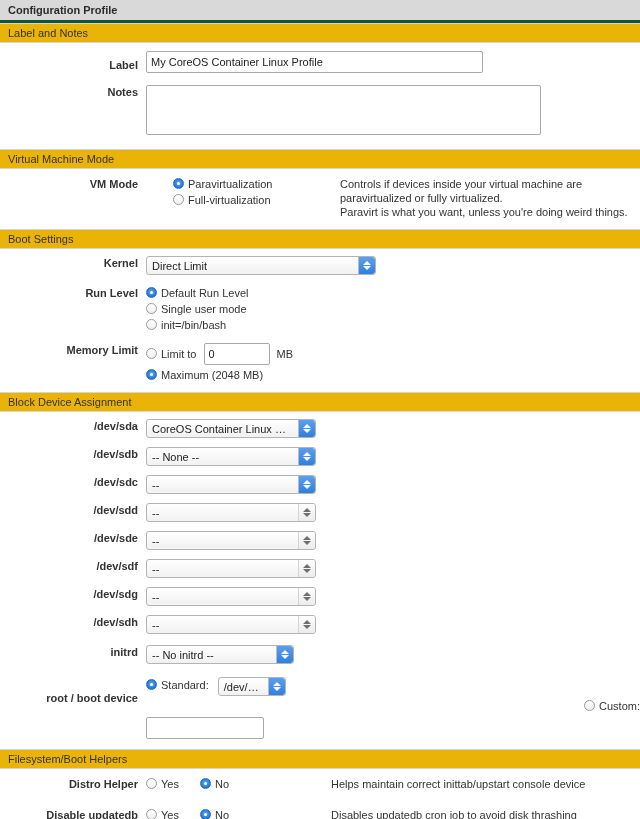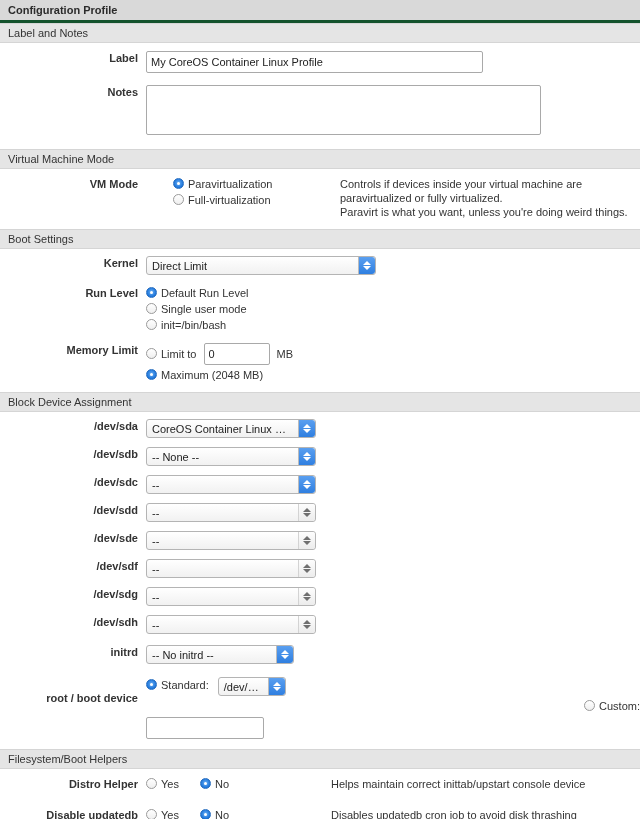--- a/index.html
+++ b/index.html
@@ -24,21 +24,21 @@
   
   .titlebar {
     background: #d9d9d9;
     border-bottom: 3px solid #14532d;
     font-weight: bold;
     font-size: 11px;
     padding: 4px 8px 4px 8px;
     color: #2b2b2b;
   }
   .section-head {
-    background: #e5e5e5;
+    background: #eab308;
     border-top: 1px solid #d5d5d5;
     border-bottom: 1px solid #d5d5d5;
     font-size: 11px;
     padding: 3px 8px 3px 8px;
     color: #333;
   }
   
   .row {
     display: flex;
     align-items: flex-start;
@@ -185,21 +185,21 @@
 </style>
 </head>
 <body>
 
 <div class="page">
 
   <div class="titlebar">Configuration Profile</div>
 
   <div class="section-head">Label and Notes</div>
 
-  <div class="row" style="padding-top:8px;">
+  <div class="row" style="padding-top:8px;align-items:flex-end;">
     <div class="lbl bold">Label</div>
     <div class="ctl">
       <input class="txt" style="width: 327px;" value="My CoreOS Container Linux Profile">
     </div>
   </div>
 
   <div class="row" style="padding-top:8px;">
     <div class="lbl bold">Notes</div>
     <div class="ctl">
       <textarea class="ta" style="width: 385px; height: 44px;"></textarea>

